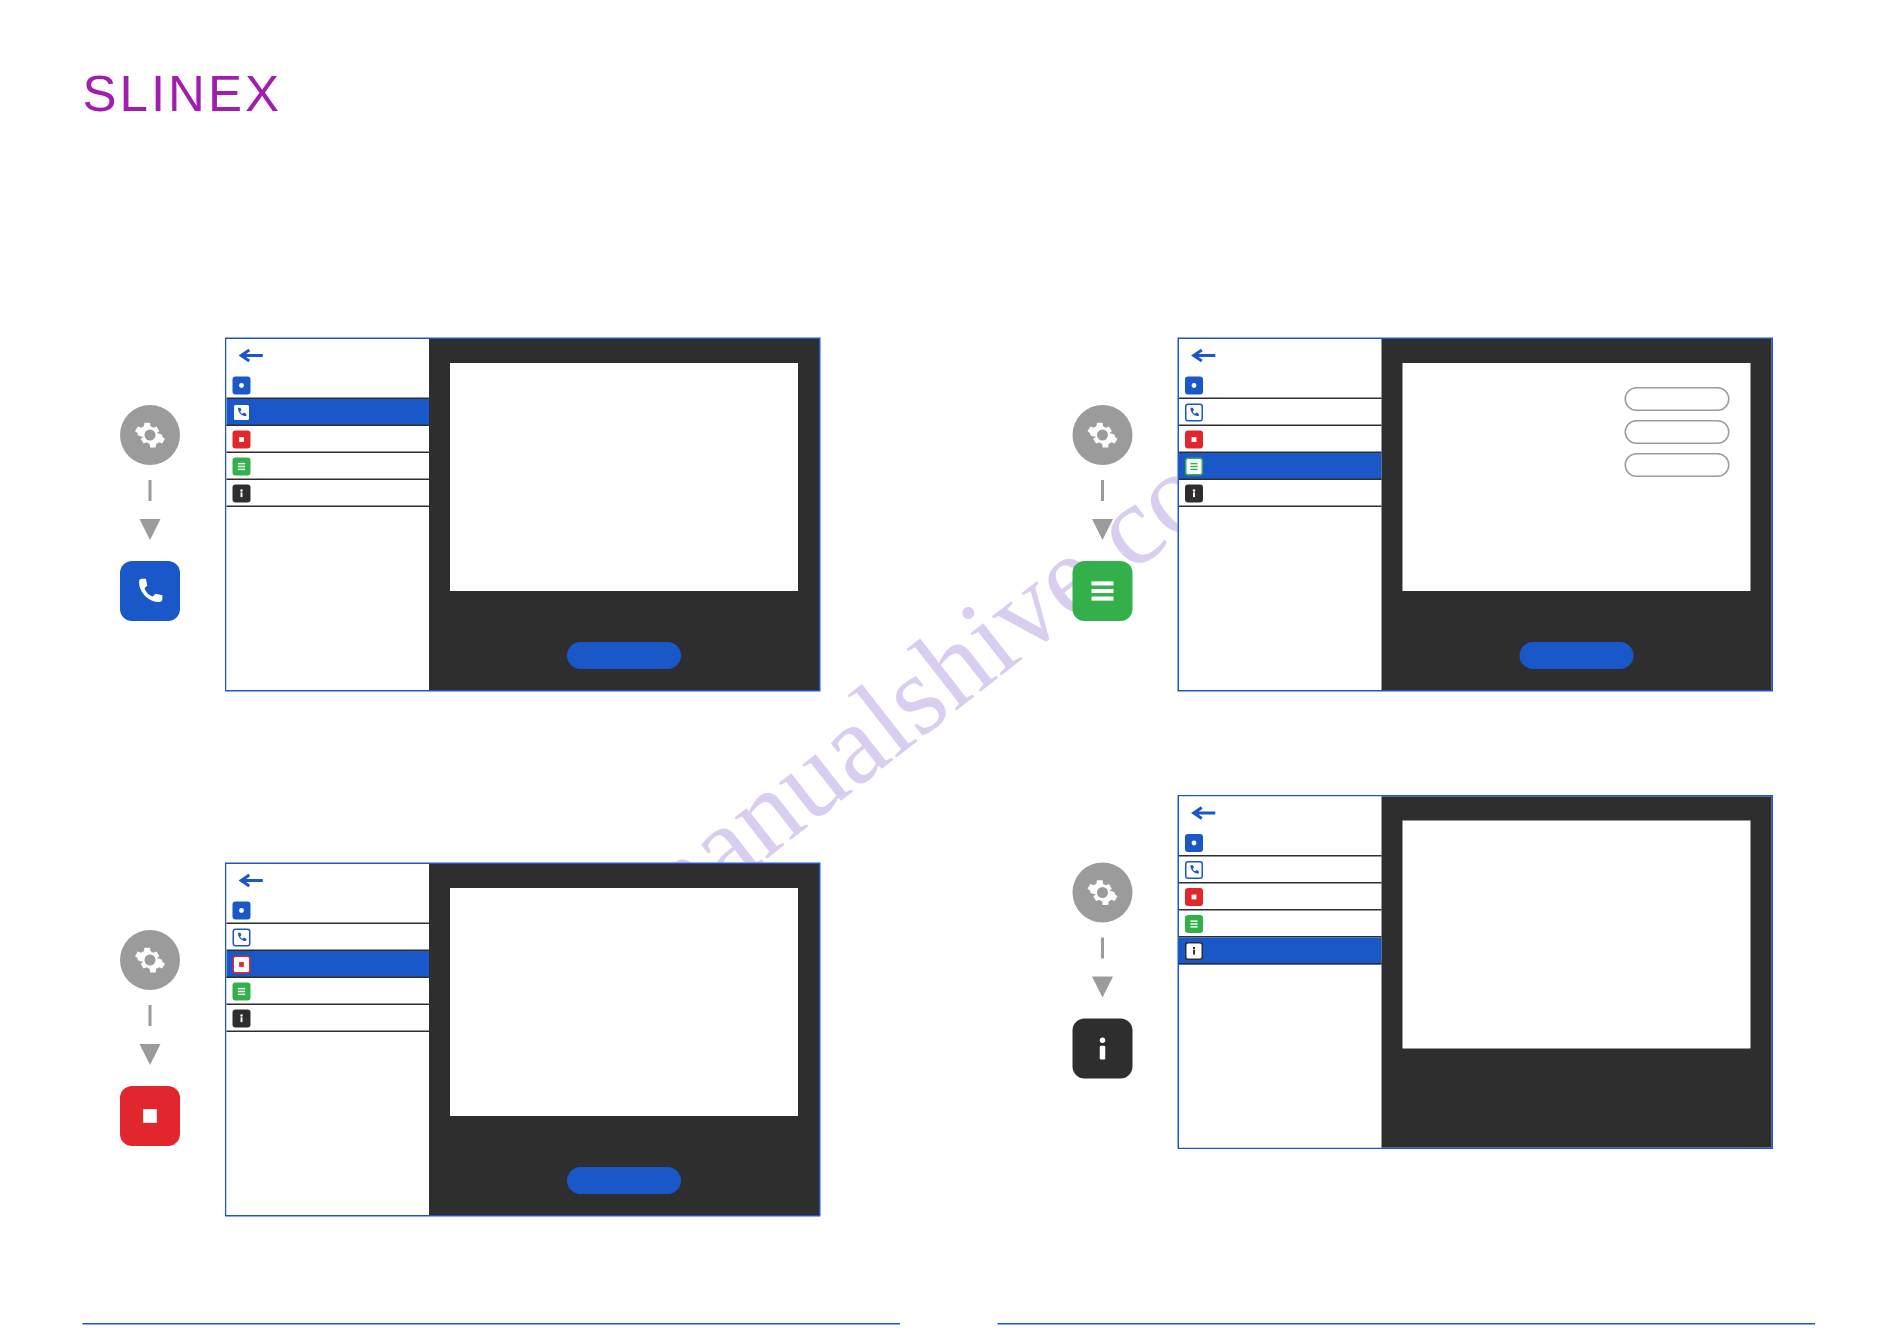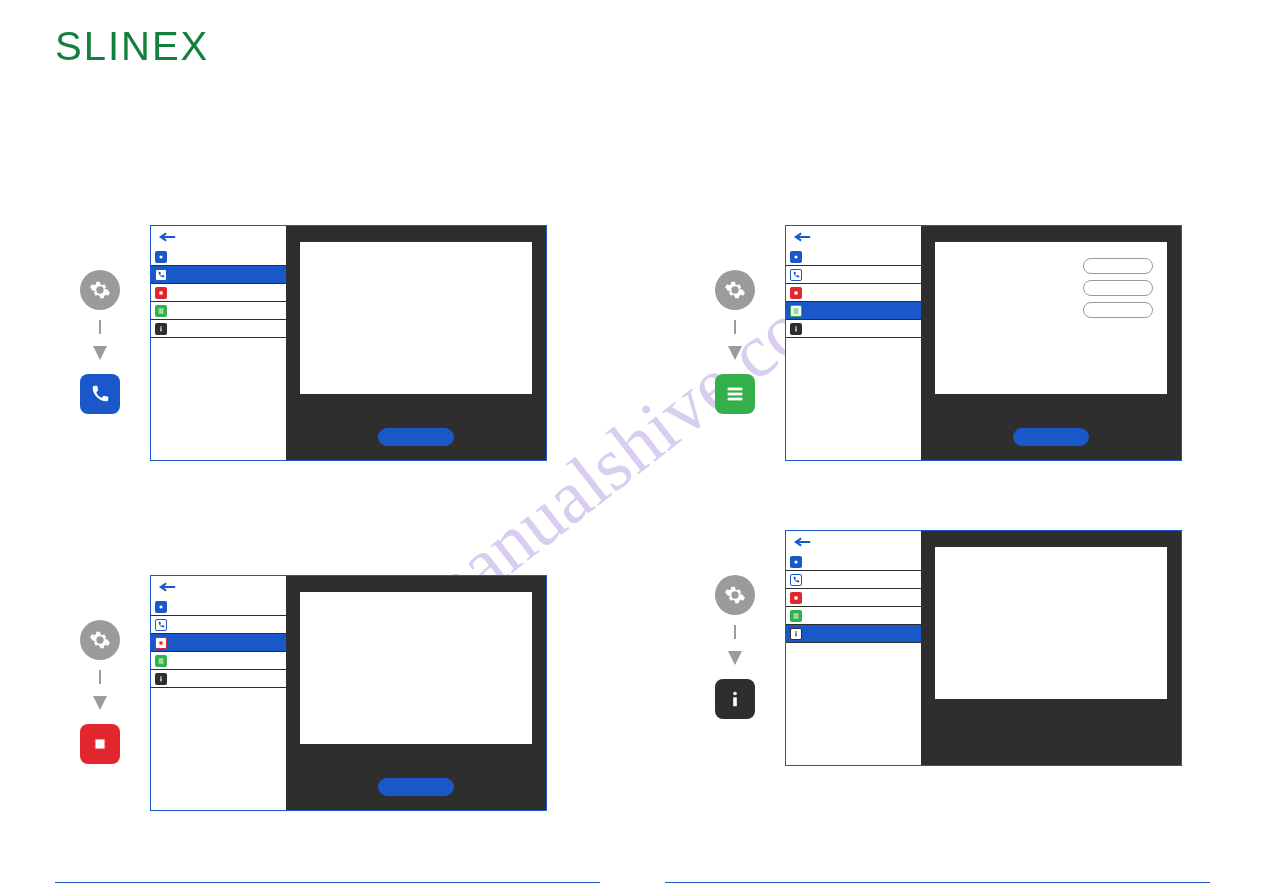--- a/index.html
+++ b/index.html
@@ -1,18 +1,18 @@
 <!DOCTYPE html>
 <html><head>
 <meta charset="utf-8">
 <style>
   * { box-sizing: border-box; margin: 0; padding: 0; }
   body { background: #ffffff; width: 1263px; height: 893px; font-family: Arial, sans-serif; position: relative; overflow: hidden; }
 
-  .brand { position: absolute; left: 55px; top: 24px; font-family: "Arial Narrow", Arial, sans-serif; font-stretch: condensed; font-size: 40px; font-weight: 400; letter-spacing: 2px; color: #15803d; }
+  .brand { position: absolute; left: 55px; top: 44px; font-family: "Arial Narrow", Arial, sans-serif; font-stretch: condensed; font-size: 34px; font-weight: 400; letter-spacing: 2px; color: #a21caf; }
 
   .section { position: absolute; }
   .s1 { left: 80px; top: 225px; }
   .s2 { left: 715px; top: 225px; }
   .s3 { left: 80px; top: 575px; }
   .s4 { left: 715px; top: 530px; }
 
   .nav-icons { position: absolute; left: 0; top: 45px; display: flex; flex-direction: column; align-items: center; gap: 10px; }
   .gear-circle { width: 40px; height: 40px; border-radius: 50%; background: #9b9b9b; display: flex; align-items: center; justify-content: center; }
   .gear-circle svg { width: 22px; height: 22px; fill: #ffffff; }

